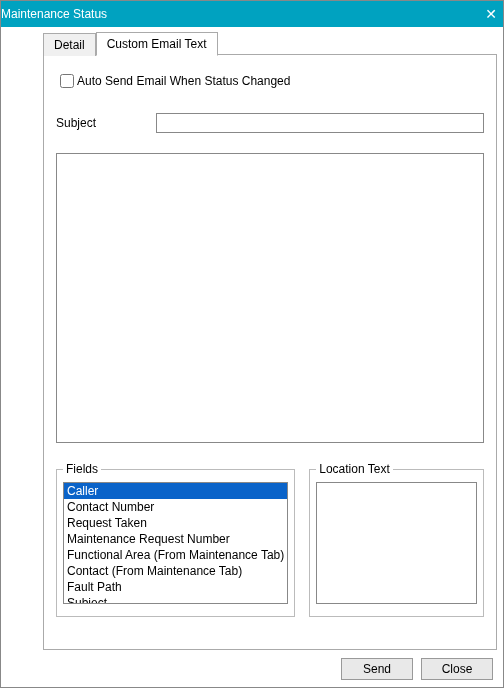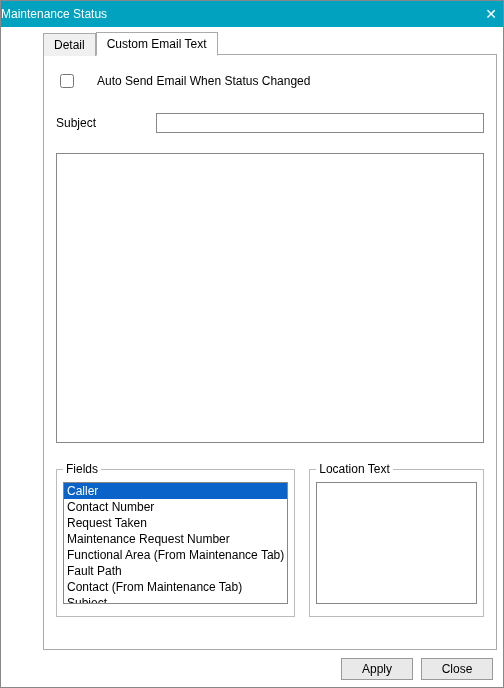--- a/index.html
+++ b/index.html
@@ -63,21 +63,21 @@
     border: 1px solid #aaa;
     border-top: 1px solid #aaa;
     padding: 12px 12px 12px 12px;
     height: 596px;
     margin-top: -1px;
     background: #fff;
   }
   .checkbox-row {
     display: flex;
     align-items: center;
-    gap: 20px;
+    gap: 0;
     margin: 4px 0 22px 0;
   }
   .checkbox-row input[type=checkbox]{
     width:14px;height:14px;
   }
   .subject-row {
     display: flex;
     align-items: center;
     gap: 10px;
     margin-bottom: 20px;
@@ -194,32 +194,32 @@
     <div class="bottom-groups">
 
       <fieldset class="group">
         <legend>Fields</legend>
         <div class="fields-list" id="fields-list">
             <div class="item selected">Caller</div>
             <div class="item">Contact Number</div>
             <div class="item">Request Taken</div>
             <div class="item">Maintenance Request Number</div>
             <div class="item">Functional Area (From Maintenance Tab)</div>
+            <div class="item">Contact (From Maintenance Tab)</div>
             <div class="item">Fault Path</div>
-            <div class="item">Contact (From Maintenance Tab)</div>
             <div class="item">Subject</div>
           </div>
       </fieldset>
 
       <fieldset class="group">
         <legend>Location Text</legend>
         <textarea class="std-text" style=""></textarea>
       </fieldset>
 
     </div>
 
   </div>
 </div>
 
 <div class="buttons">
-  <button class="btn">Apply</button>
+  <button class="btn">Send</button>
   <button class="btn">Close</button>
 </div>
 
 </body></html>

